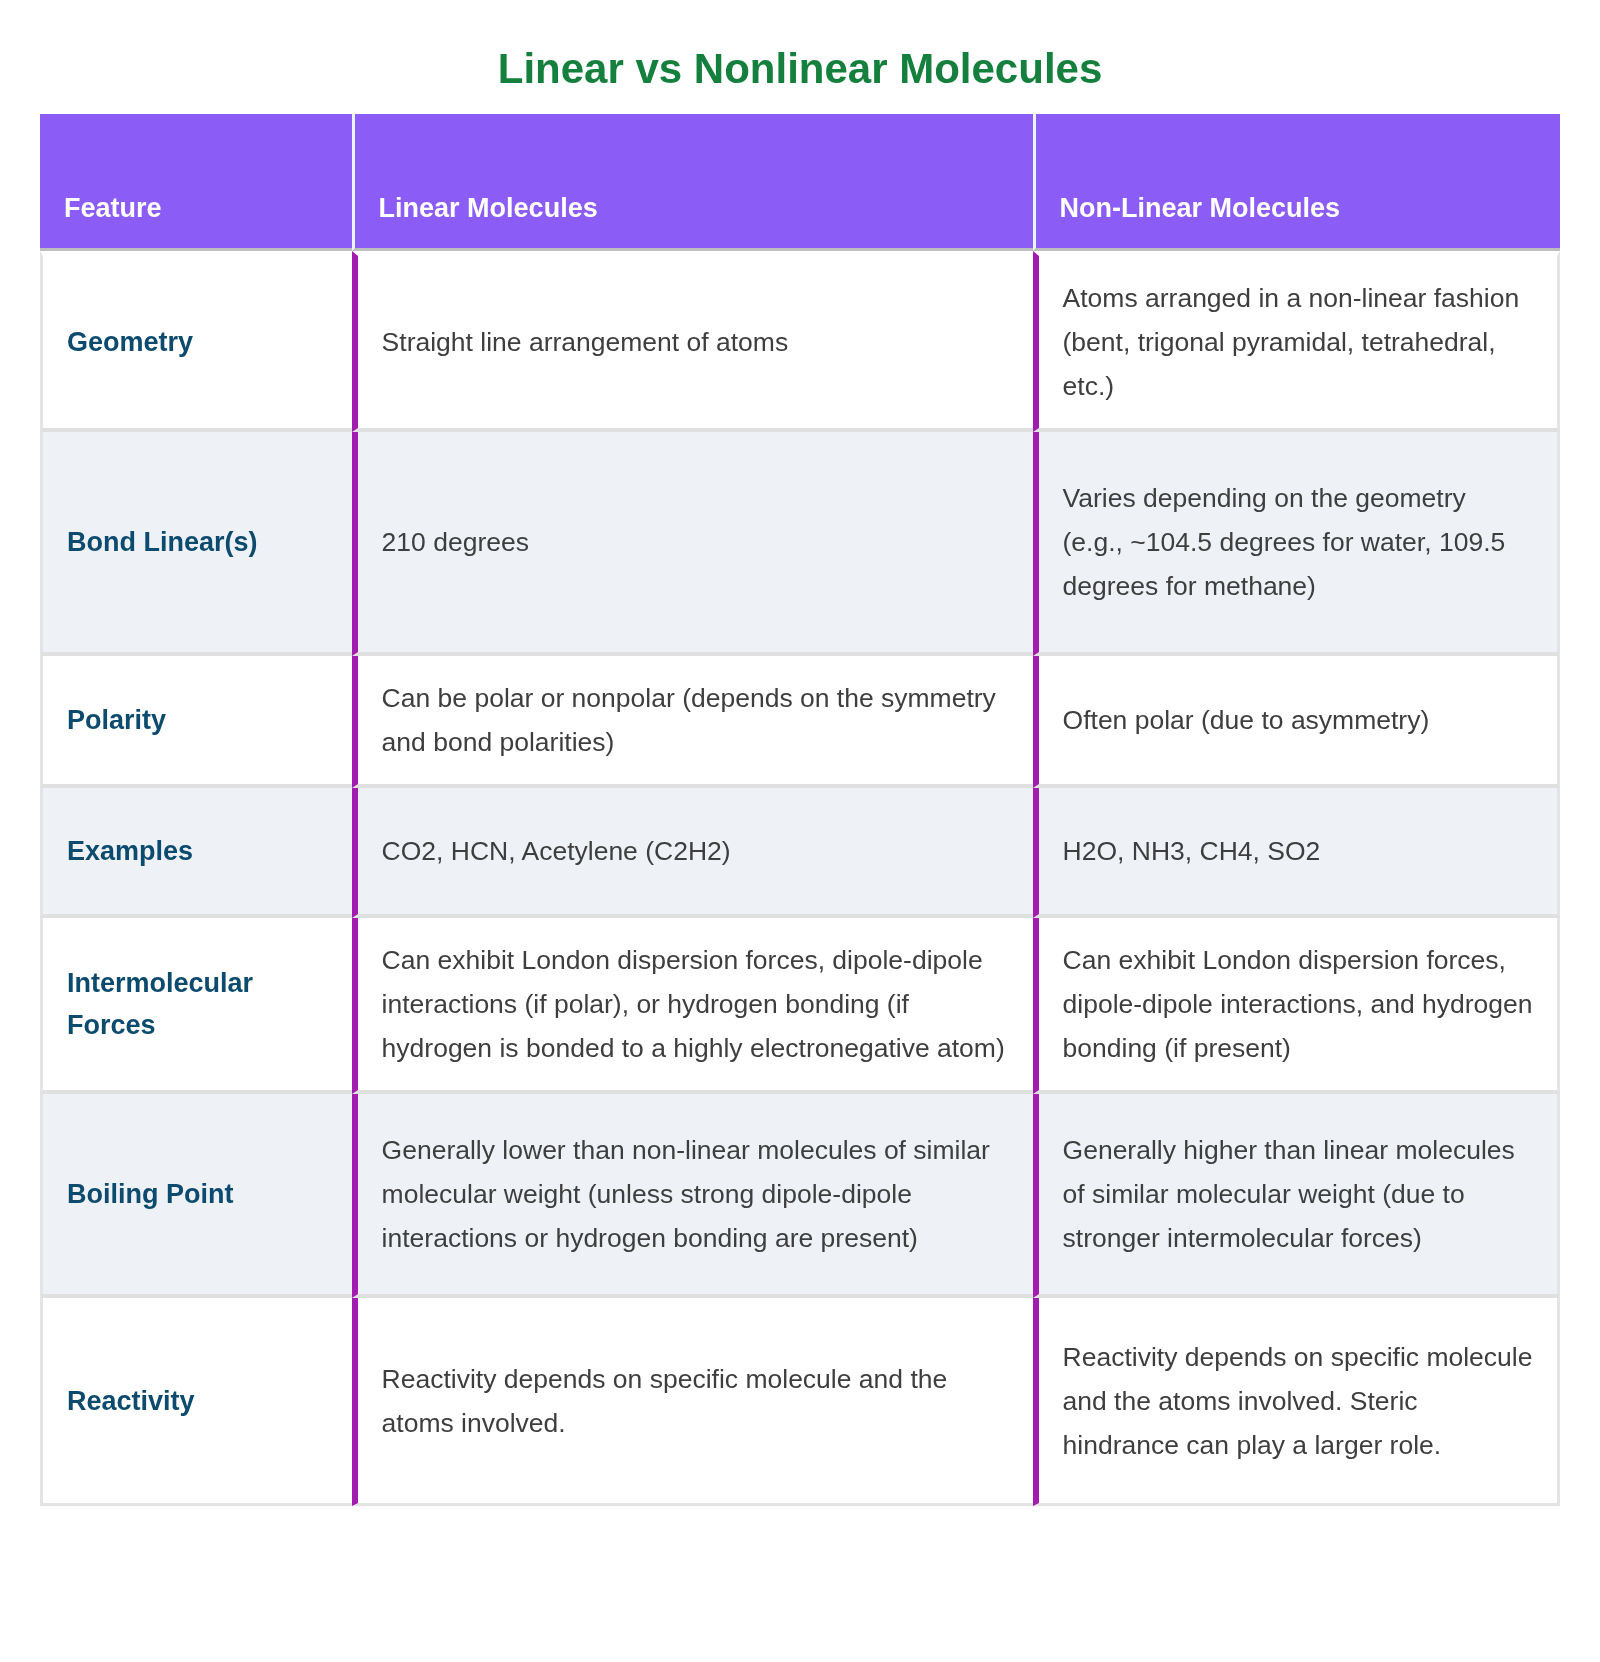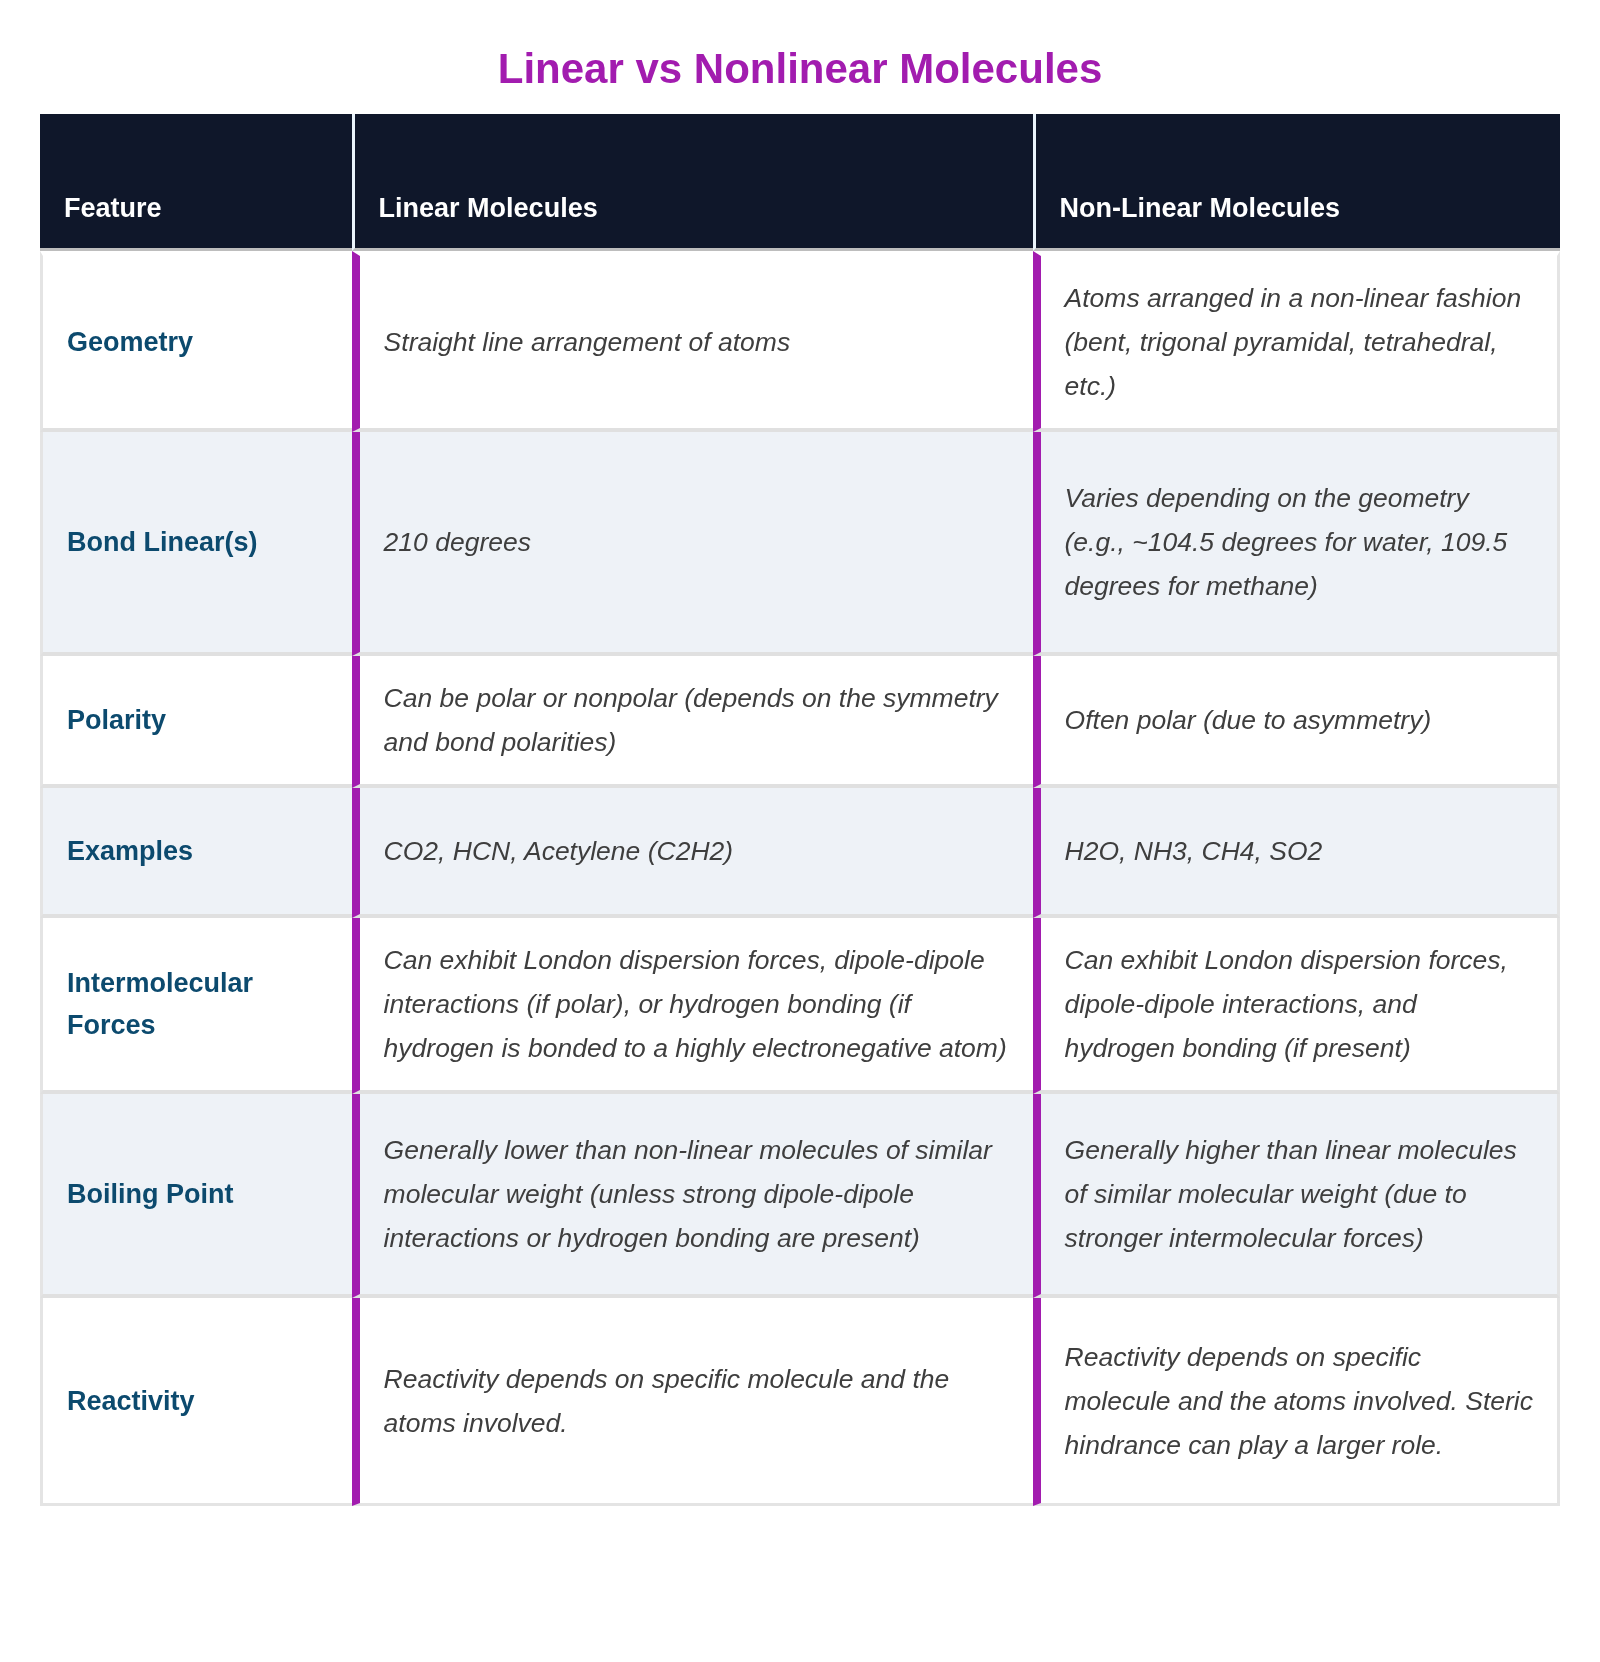--- a/index.html
+++ b/index.html
@@ -17,35 +17,35 @@
     margin: 0 auto;
     padding-top: 44px;
     padding-bottom: 45px;
   }
   h1.page-title {
     margin: 0 0 20px 0;
     text-align: center;
     font-size: 42px;
     line-height: 50px;
     font-weight: 700;
-    color: #a21caf;
+    color: #15803d;
     letter-spacing: 0px;
   }
   table.compare-table {
     width: 100%;
     border-collapse: separate;
     border-spacing: 0;
     table-layout: fixed;
   }
   col.col-feature   { width: 20.5%; }
   col.col-linear    { width: 44.8%; }
   col.col-nonlinear { width: 34.7%; }
 
   thead th {
-    background: #0f172a;
+    background: #8b5cf6;
     color: #ffffff;
     font-size: 27px;
     font-weight: 700;
     text-align: left;
     vertical-align: bottom;
     height: 92px;
     padding: 18px 24px 24px 24px;
     border-bottom: 3px solid #bdbdbd;
   }
   thead th + th {
@@ -56,22 +56,21 @@
     font-size: 26.5px;
     line-height: 44px;
     color: #3e3e3e;
     vertical-align: middle;
     padding: 20px 24px;
     background: #ffffff;
     border-bottom: 4px solid #e0e0e0;
     word-wrap: break-word;
   }
   tbody td + td {
-    border-left: 8px solid #a21caf;
-    font-style: italic;
+    border-left: 6px solid #a21caf;
   }
   tbody td:first-child {
     border-left: 3px solid #e4e4e4;
   }
   tbody td:last-child {
     border-right: 3px solid #e4e4e4;
   }
   tbody tr:first-child td {
     border-top: 5px solid #ffffff;
   }

